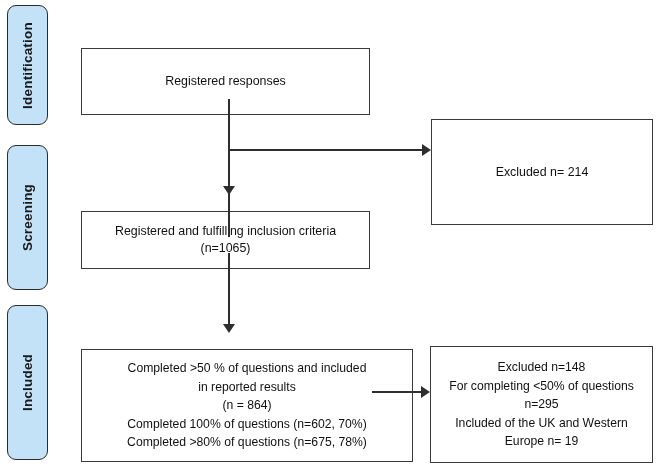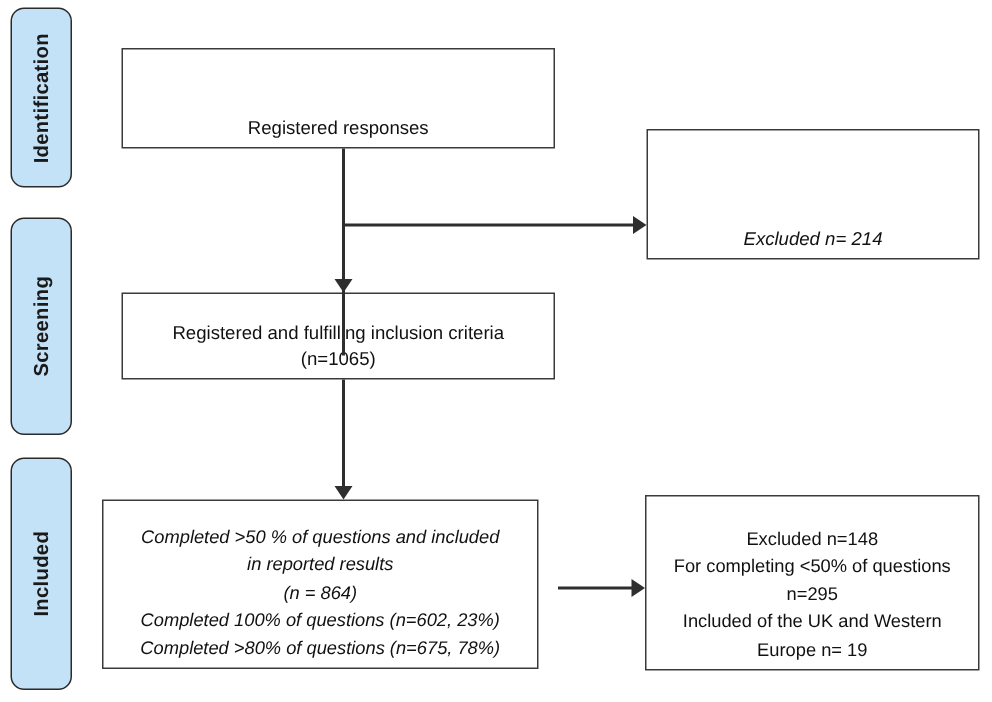--- a/index.html
+++ b/index.html
@@ -44,37 +44,38 @@
 
   
   .flow-box {
     position: absolute;
     box-sizing: border-box;
     background: #ffffff;
     border: 1.6px solid #3a3a3a;
     display: flex;
     flex-direction: column;
     align-items: center;
-    justify-content: flex-end;
+    justify-content: center;
     padding: 4px 8px;
+    margin-top: 16px;
   }
   .flow-box .line {
     display: block;
     width: 100%;
     text-align: center;
     font-size: 12.4px;
     line-height: 17px;
     color: #111111;
     white-space: nowrap;
   }
 
   #box-registered          { left: 81px;  top: 32px;  width: 289px; height: 67px; }
   #box-inclusion-criteria  { left: 81px;  top: 195px; width: 289px; height: 58px; }
-  #box-completed-included  { left: 68px;  top: 333px; width: 291px; height: 113px; font-style: italic; }
-  #box-excluded-cpp        { left: 431px; top: 86px; width: 222px; height: 87px; font-style: italic; }
+  #box-completed-included  { left: 81px;  top: 333px; width: 332px; height: 113px; }
+  #box-excluded-cpp        { left: 431px; top: 103px; width: 222px; height: 106px; }
   #box-excluded-incomplete { left: 430px; top: 330px; width: 223px; height: 117px; }
 
   #box-completed-included .line,
   #box-excluded-incomplete .line {
     font-size: 12.2px;
     line-height: 18.5px;
   }
 
   
   .connector {
@@ -138,21 +139,21 @@
 
   <div class="flow-box" id="box-inclusion-criteria">
     <span class="line">Registered and fulfilling inclusion criteria</span>
     <span class="line">(n=1065)</span>
   </div>
 
   <div class="flow-box" id="box-completed-included">
     <span class="line">Completed &gt;50  % of questions and included</span>
     <span class="line">in reported results</span>
     <span class="line">(n  = 864)</span>
-    <span class="line">Completed 100% of questions (n=602, 23%)</span>
+    <span class="line">Completed 100% of questions (n=602, 70%)</span>
     <span class="line">Completed &gt;80% of questions (n=675, 78%)</span>
   </div>
 
   <div class="flow-box" id="box-excluded-incomplete">
     <span class="line">Excluded n=148</span>
     <span class="line">For completing &lt;50% of questions</span>
     <span class="line">n=295</span>
     <span class="line">Included of the UK and Western</span>
     <span class="line">Europe n= 19</span>
   </div>

